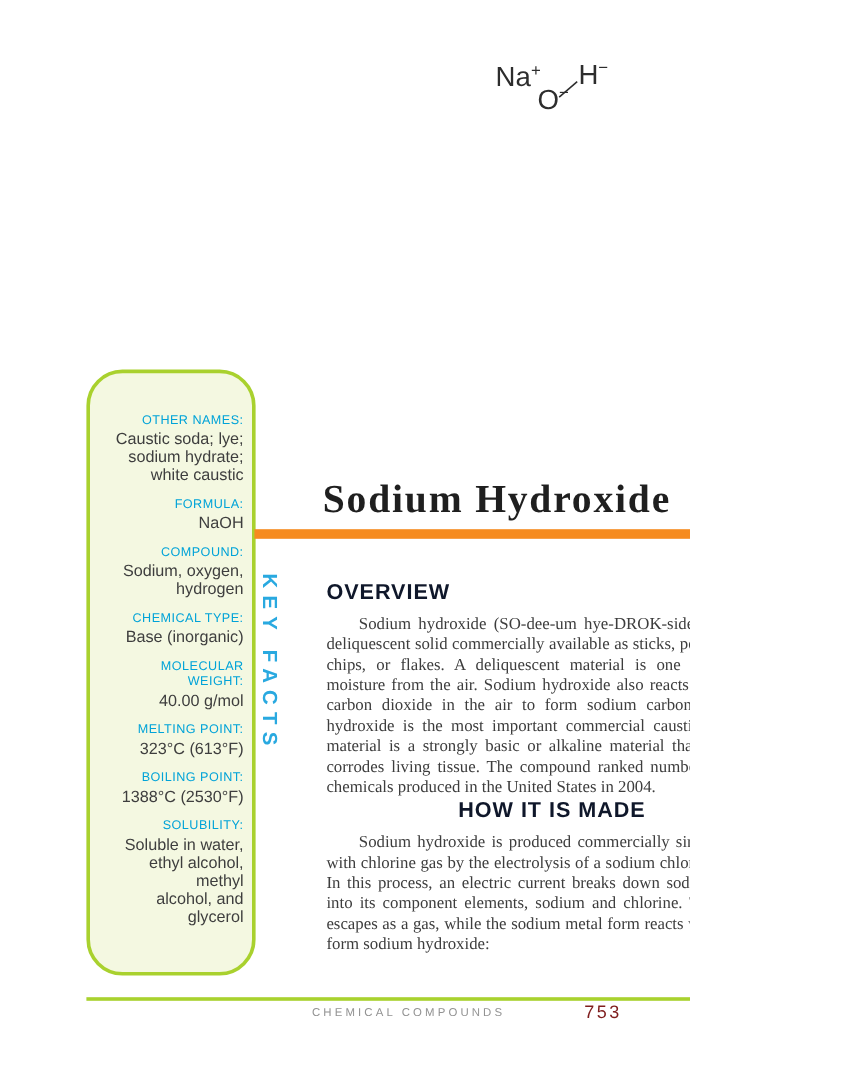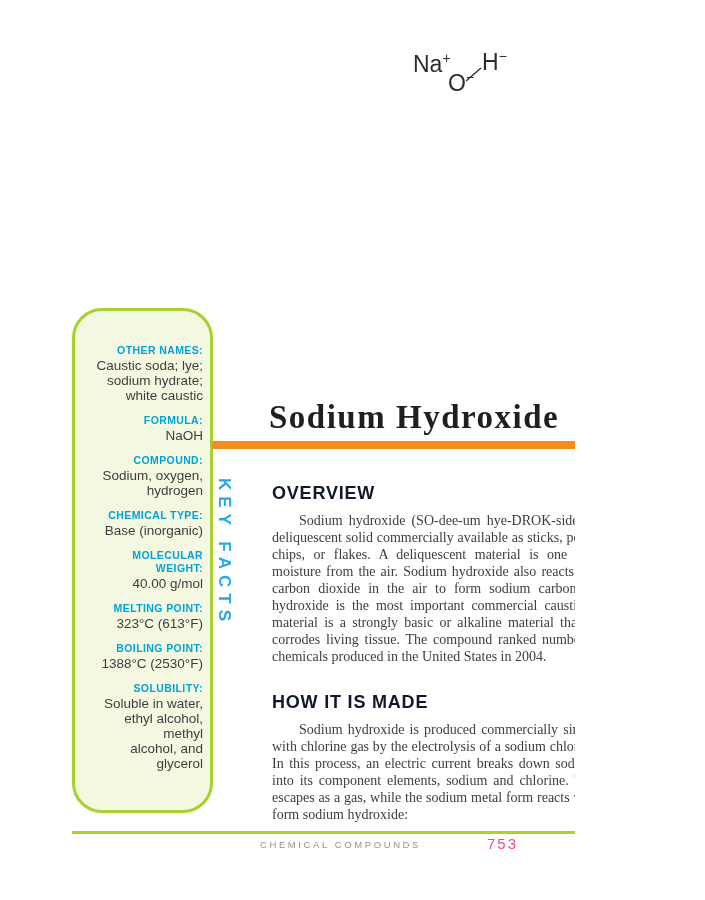--- a/index.html
+++ b/index.html
@@ -26,21 +26,21 @@
     box-sizing:border-box;
     background:#f4f8e1;
     border:3px solid #a9d12e;
     border-radius:30px;
     padding:33px 7px 0 10px;
     text-align:right;
   }
   .kf-entry{margin-bottom:11px;}
   .kf-label{
     color:#00a3d8;
-    font-size:10.5px;font-weight:bold;
+    font-size:10.5px;font-weight:normal;
     letter-spacing:0.4px;
     line-height:13px;
   }
   .kf-value{
     color:#3e3e3e;
     font-size:13.5px;line-height:15px;
     white-space:pre-line;
     margin-top:1px;
   }
   .keyfacts-vertical{
@@ -72,21 +72,21 @@
     position:absolute;left:272px;top:483px;
     width:376px;
   }
   .section-heading{
     margin:0;
     color:#0f172a;
     font-family:Liberation Sans, sans-serif;
     font-size:18px;font-weight:bold;
     letter-spacing:0.8px;
   }
-  .section-heading.second{margin-top:27px;}
+  .section-heading.second{text-align:center;}
   .section-body{
     margin:8px 0 0 0;
     font-family:"Liberation Serif",serif;
     font-size:14px;line-height:17px;
     color:#3d3d3d;
     text-align:justify;
     text-indent:27px;
   }
 
   
@@ -96,21 +96,21 @@
     background:#a9d22e;
   }
   .footer-book{
     position:absolute;left:260px;top:839px;
     color:#929292;
     font-size:9.5px;
     letter-spacing:2.6px;
   }
   .footer-page{
     position:absolute;right:57px;top:835px;
-    color:#ec4899;
+    color:#7f1d1d;
     font-size:15px;
     letter-spacing:2px;
   }
 </style>
 </head>
 <body>
 
 <div class="page">
 
   <svg class="structure" viewBox="0 0 122 58">

